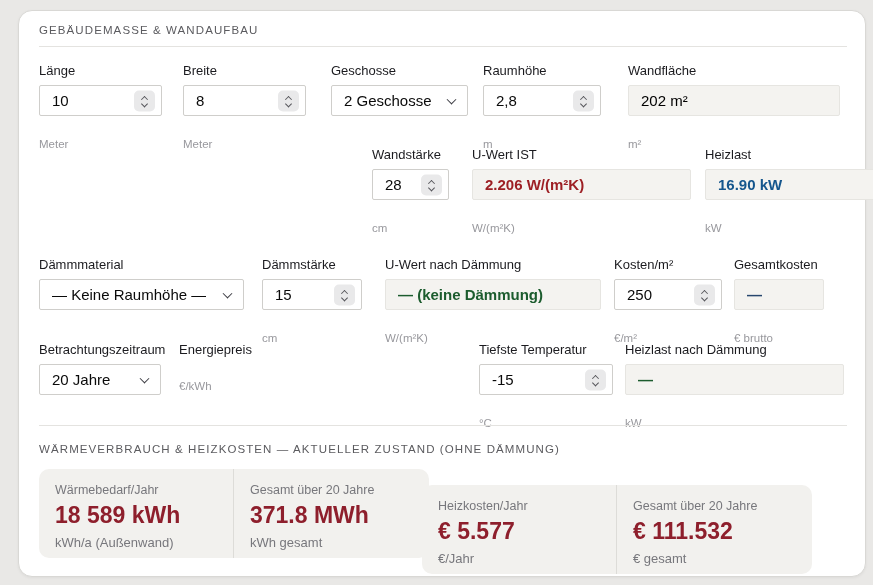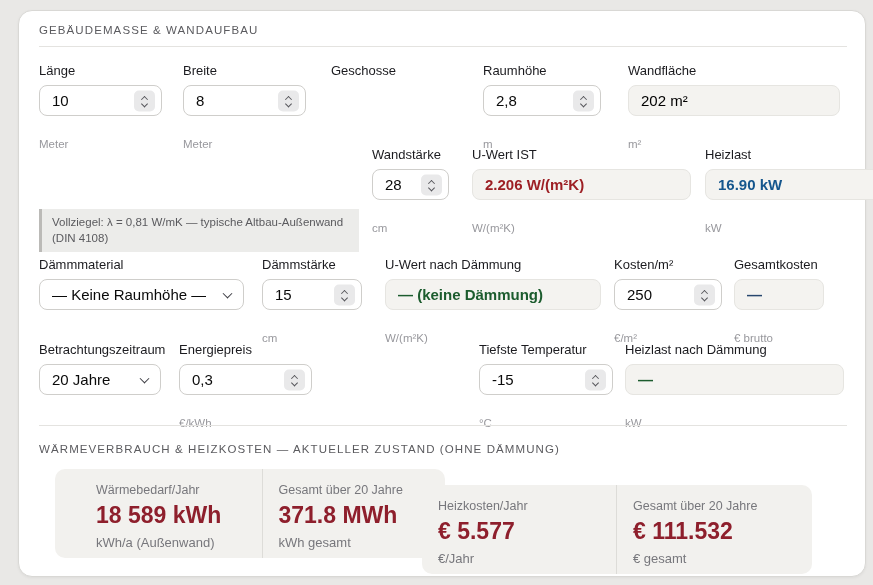--- a/index.html
+++ b/index.html
@@ -25,21 +25,21 @@
   .hrule {
     position: absolute; left: 20px; width: 808px; height: 1px;
     background: #e4e3e0;
   }
   .field { position: absolute; }
   .f-label {
     font-size: 13px; font-weight: 500; color: #1b1b1f;
     height: 16px; margin-bottom: 6px; white-space: nowrap;
   }
   .f-box {
-    height: 31px; border-radius: 8px;
+    height: 31px; border-radius: 2px;
     display: flex; align-items: center;
     border: 1px solid #cfcecb; background: #fff;
     position: relative;
   }
   .f-box.readonly { background: #f4f3f0; border-color: #e6e5e1; }
   .f-input {
     border: none; outline: none; background: transparent;
     font-family: inherit; font-size: 15px; color: #0a0a0a;
     padding: 0 0 0 12px; width: calc(100% - 34px); height: 100%;
   }
@@ -108,20 +108,24 @@
       <span class="stepper">
           <i class="chev up"></i>
           <i class="chev dn"></i>
         </span>
     </div>
     <div class="f-unit">Meter</div>
   </div>
 
   <div class="field" style="left:312px;top:52px;width:137px">
     <div class="f-label">Geschosse</div>
+    <div class="f-box select-box">
+      <span class="select-text">2 Geschosse</span>
+      <span class="select-chev"></span>
+    </div>
   </div>
 
   <div class="field" style="left:464px;top:52px;width:118px">
     <div class="f-label">Raumhöhe</div>
     <div class="f-box">
       <input class="f-input" value="2,8" style="">
       <span class="stepper">
           <i class="chev up"></i>
           <i class="chev dn"></i>
         </span>
@@ -159,21 +163,20 @@
   </div>
 
   <div class="field overflow-field" style="left:686px;top:136px;width:200px">
     <div class="f-label">Heizlast</div>
     <div class="f-box readonly">
       <span class="ro-text blue">16.90 kW</span>
     </div>
     <div class="f-unit">kW</div>
   </div>
 
-  <div class="note-box">Vollziegel: λ = 0,81 W/mK — typische Altbau-Außenwand (DIN 4108)</div>
 
   <div class="field" style="left:20px;top:246px;width:205px">
     <div class="f-label">Dämmmaterial</div>
     <div class="f-box select-box">
       <span class="select-text">— Keine Raumhöhe —</span>
       <span class="select-chev"></span>
     </div>
   </div>
 
   <div class="field" style="left:243px;top:246px;width:100px">
@@ -219,27 +222,20 @@
   <div class="field" style="left:20px;top:331px;width:122px">
     <div class="f-label">Betrachtungszeitraum</div>
     <div class="f-box select-box">
       <span class="select-text">20 Jahre</span>
       <span class="select-chev"></span>
     </div>
   </div>
 
   <div class="field" style="left:160px;top:331px;width:133px">
     <div class="f-label">Energiepreis</div>
-    <div class="f-box">
-      <input class="f-input" value="0,3" style="">
-      <span class="stepper">
-          <i class="chev up"></i>
-          <i class="chev dn"></i>
-        </span>
-    </div>
     <div class="f-unit">€/kWh</div>
   </div>
 
 
   <div class="field" style="left:460px;top:331px;width:134px">
     <div class="f-label">Tiefste Temperatur</div>
     <div class="f-box">
       <input class="f-input" value="-15" style="">
       <span class="stepper">
           <i class="chev up"></i>
@@ -253,21 +249,21 @@
     <div class="f-label">Heizlast nach Dämmung</div>
     <div class="f-box readonly">
       <span class="ro-text green">—</span>
     </div>
     <div class="f-unit">kW</div>
   </div>
 
   <div class="hrule" style="top:414px;"></div>
   <div class="section-title" style="top:432px;">WÄRMEVERBRAUCH &amp; HEIZKOSTEN — AKTUELLER ZUSTAND (OHNE DÄMMUNG)</div>
 
-  <div class="stat-panel" style="left:36px;padding-left:25px;">
+  <div class="stat-panel" style="left:20px;">
     <div class="stat-cell divided">
       <div class="stat-label">Wärmebedarf/Jahr</div>
       <div class="stat-value">18 589 kWh</div>
       <div class="stat-unit">kWh/a (Außenwand)</div>
     </div>
     <div class="stat-cell">
       <div class="stat-label">Gesamt über 20 Jahre</div>
       <div class="stat-value">371.8 MWh</div>
       <div class="stat-unit">kWh gesamt</div>
     </div>

